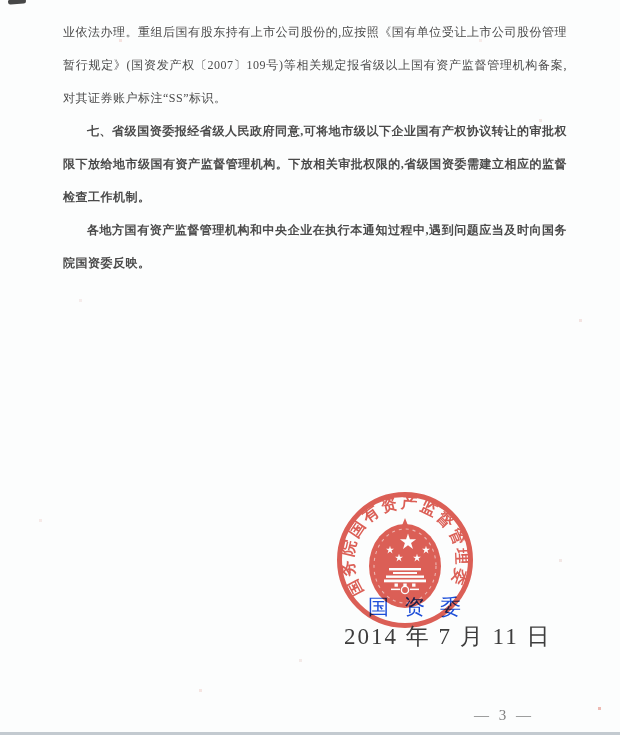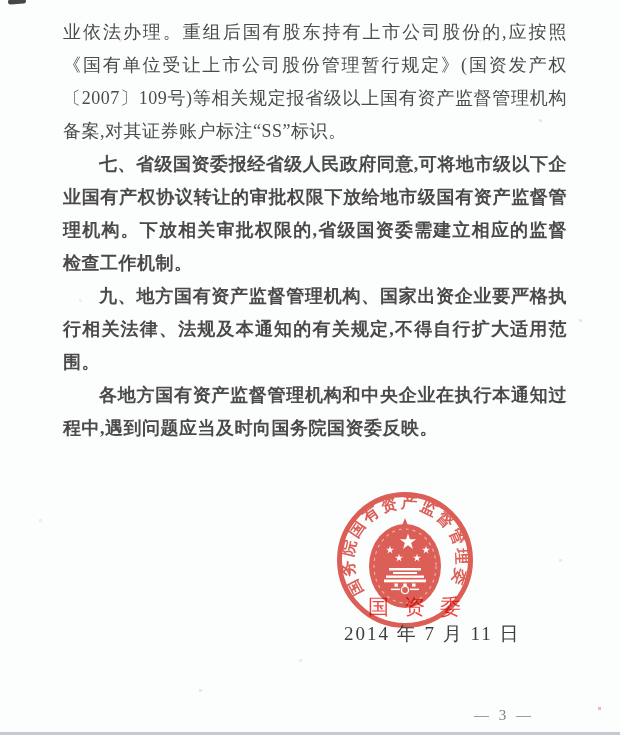--- a/index.html
+++ b/index.html
@@ -33,42 +33,42 @@
   .ink-smudge {
     position: absolute; left: 8px; top: -1px;
     width: 18px; height: 5px;
     background: #474747;
     border-radius: 3px;
     transform: rotate(-4deg);
   }
   .doc-body {
     position: absolute;
     left: 63px; top: 16px; width: 504px;
-    font-size: 18px;
+    font-size: 12px;
     line-height: 33px;
     letter-spacing: 0.5px;
     color: #4a4a4a;
     text-align: justify;
   }
   .doc-body p { margin: 0; }
   .doc-body p.indent { text-indent: 2em; font-weight: bold; }
   .agency-abbrev {
     position: absolute; left: 368px; top: 593px;
     font-size: 21px; letter-spacing: 15px;
-    color: #ef4444; white-space: pre;
+    color: #1d4ed8; white-space: pre;
   }
   .seal {
     position: absolute; left: 335px; top: 490px;
     width: 140px; height: 140px;
     mix-blend-mode: multiply;
     opacity: 0.92;
   }
   .sig-date {
     position: absolute; left: 344px; top: 621px;
-    font-size: 19px; letter-spacing: 2px;
+    font-size: 23px; letter-spacing: 2px;
     color: #3d3d3d; white-space: pre;
   }
   .page-number {
     position: absolute; right: 86px; top: 707px;
     font-size: 15px; letter-spacing: 3px;
     color: #7e7e7e; white-space: pre;
   }
   .scan-bottom-edge {
     position: absolute; left: 0; bottom: 0;
     width: 620px; height: 3px;
@@ -79,21 +79,20 @@
 <body>
 
 <div class="page">
 
   <div class="speckles"></div>
   <div class="ink-smudge"></div>
 
   <div class="doc-body">
     <p>业依法办理。重组后国有股东持有上市公司股份的,应按照《国有单位受让上市公司股份管理暂行规定》(国资发产权〔2007〕109号)等相关规定报省级以上国有资产监督管理机构备案,对其证券账户标注“SS”标识。</p>
     <p class="indent">七、省级国资委报经省级人民政府同意,可将地市级以下企业国有产权协议转让的审批权限下放给地市级国有资产监督管理机构。下放相关审批权限的,省级国资委需建立相应的监督检查工作机制。</p>
-    <p class="indent">九、地方国有资产监督管理机构、国家出资企业要严格执行相关法律、法规及本通知的有关规定,不得自行扩大适用范围。</p>
     <p class="indent">各地方国有资产监督管理机构和中央企业在执行本通知过程中,遇到问题应当及时向国务院国资委反映。</p>
   </div>
 
   <div class="agency-abbrev">国资委</div>
 
   <svg class="seal" viewBox="-70 -70 140 140" xmlns="http://www.w3.org/2000/svg">
 
     <circle cx="0" cy="0" r="65.5" fill="none" stroke="#dc5248" stroke-width="5"></circle>
 
     <defs>

